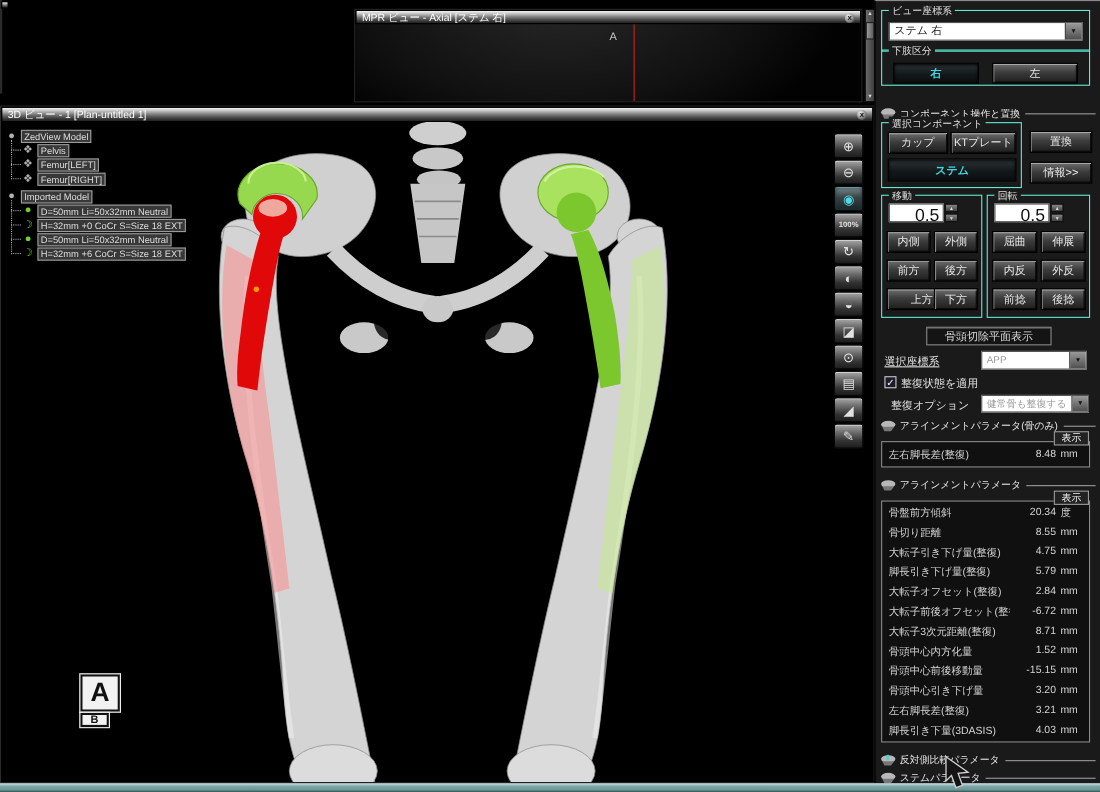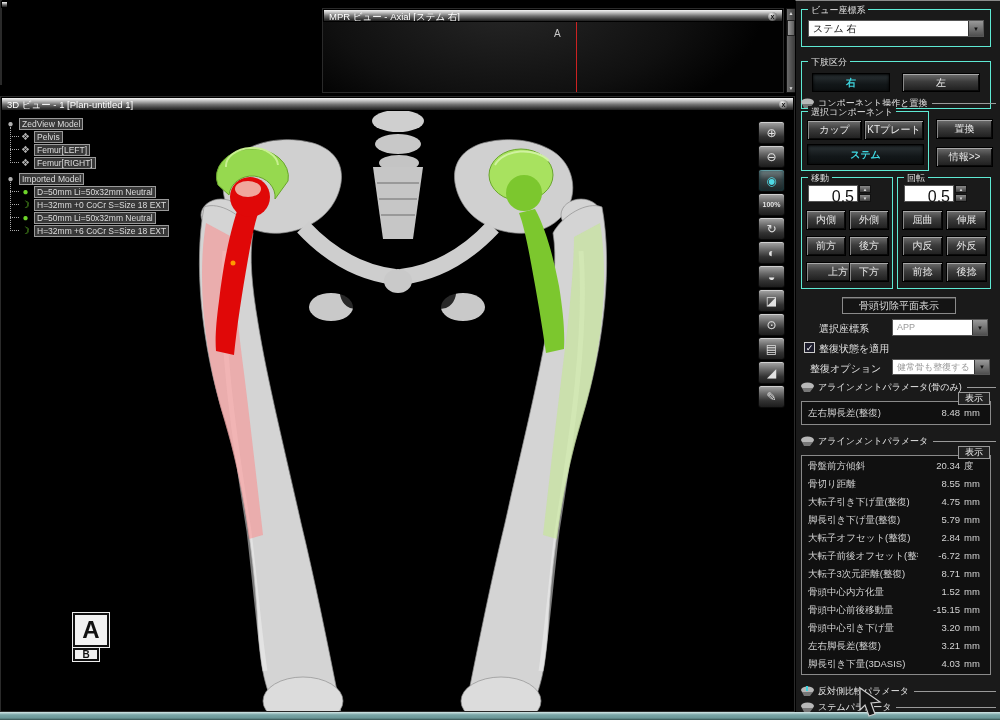--- a/index.html
+++ b/index.html
@@ -307,21 +307,21 @@
   <div class="panel">
 
     <div class="gb" style="left:5px; top:8px; width:190px; height:38px;">
       <div class="gb-label">ビュー座標系</div>
       <div class="dd" style="left:6px; top:10px; right:6px; height:17px;">
         <div class="txt">ステム 右</div>
         <div class="arrow">▼</div>
       </div>
     </div>
 
-    <div class="gb" style="left:5px; top:60px; width:190px; height:48px;">
+    <div class="gb" style="left:5px; top:44px; width:190px; height:33px;">
       <div class="gb-label">下肢区分</div>
       <div class="btn sel" style="left:10px; top:11px; width:78px; height:19px;">右</div>
       <div class="btn" style="left:100px; top:11px; width:78px; height:19px;">左</div>
     </div>
 
     <div class="hdr" style="top:96px;">
       <span class="secicon">
         <svg width="15" height="11">
             <ellipse cx="7.5" cy="4" rx="6.5" ry="3.5" fill="#b8b8b8"></ellipse>
             <path d="M2,6 L13,6 L10,10 L4,10 Z" fill="#777"></path>
@@ -369,21 +369,21 @@
       <div class="btn" style="left:4px; top:32px; width:41px; height:20px;">屈曲</div>
       <div class="btn" style="left:48px; top:32px; width:41px; height:20px;">伸展</div>
       <div class="btn" style="left:4px; top:58px; width:41px; height:20px;">内反</div>
       <div class="btn" style="left:48px; top:58px; width:41px; height:20px;">外反</div>
       <div class="btn" style="left:4px; top:84px; width:41px; height:20px;">前捻</div>
       <div class="btn" style="left:48px; top:84px; width:41px; height:20px;">後捻</div>
     </div>
 
     <div class="flatbtn" style="left:46px; top:296px; width:114px; height:17px;">骨頭切除平面表示</div>
 
-    <div class="plabel" style="left:23px; top:321px;">選択座標系</div>
+    <div class="plabel" style="left:8px; top:321px;text-decoration:underline;">選択座標系</div>
     <div class="dd" style="left:96px; top:318px; width:96px; height:17px;">
       <div class="txt dim">APP</div>
       <div class="arrow">▼</div>
     </div>
 
     <div class="chk" style="left:8px; top:341px;">✓</div>
     <div class="plabel" style="left:23px; top:341px;">整復状態を適用</div>
 
     <div class="plabel" style="left:14px; top:361px;">整復オプション</div>
     <div class="dd" style="left:96px; top:358px; width:98px; height:16px;">

